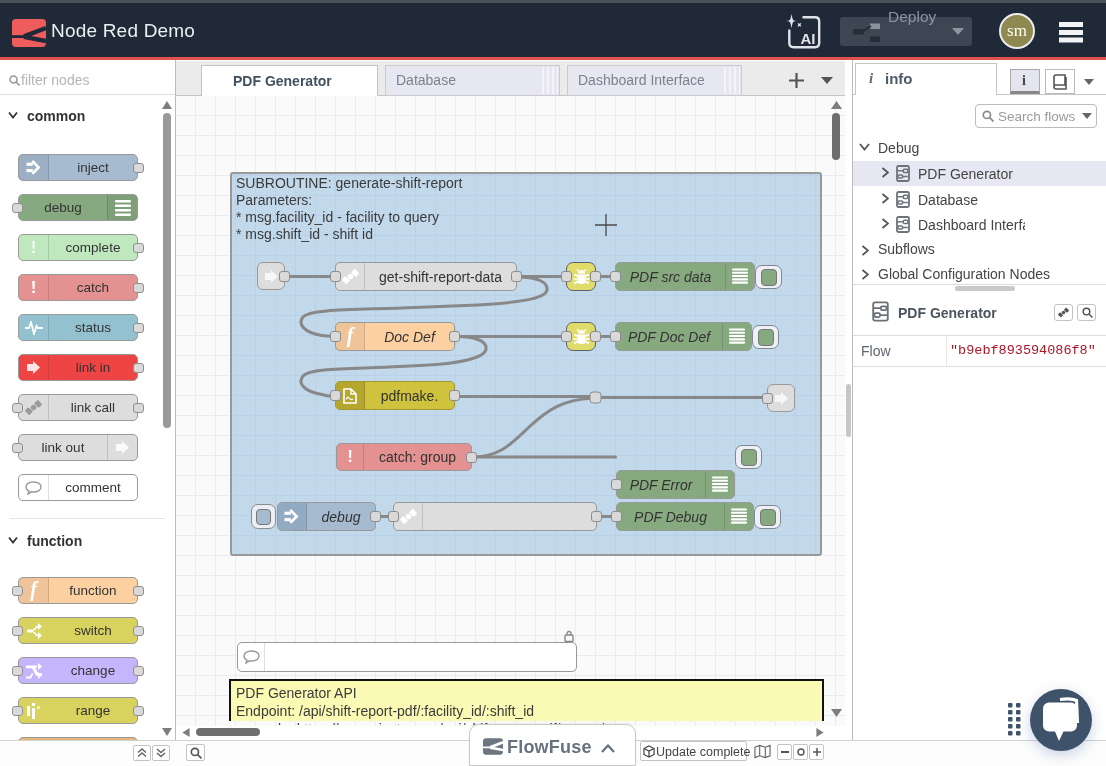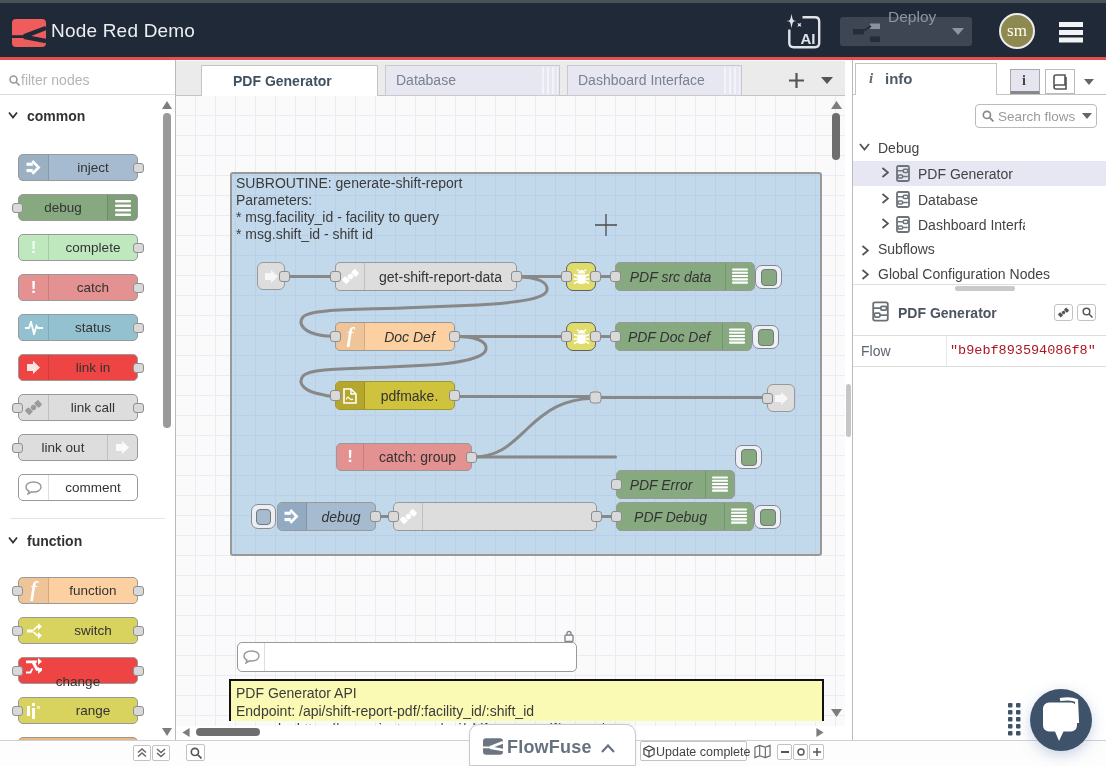--- a/index.html
+++ b/index.html
@@ -214,21 +214,21 @@
               <path d="M0 6.5 h5 v3 h-5 z"></path>
               <path d="M4 7 C8 7 8 2.5 11 2.5 L11 0 L15 3.5 L11 7 L11 4.5 C9 4.5 9 8 4 8 Z"></path>
               <path d="M4 9 C8 9 8 13.5 11 13.5 L11 16 L15 12.5 L11 9 L11 11.5 C9 11.5 9 8 4 8 Z"></path>
             </g>
           </svg>
         </div>
       <div class="plabel">switch</div>
         <div class="pport pportl"></div>
         <div class="pport pportr"></div>
     </div>
-    <div class="pnode" style="top:657px;background:#ef4444;flex-direction:column;">
+    <div class="pnode" style="top:657px;background:#c4b5fd;">
       <div class="pibox">
           <svg width="16" height="16" viewBox="0 0 16 16">
             <g fill="#fff">
               <path d="M0 2.5 h8 l4 8 h4 v3 h-6 l-4 -8 h-6 z" transform="scale(1,0.95)"></path>
               <path d="M12 0 L16 3.5 L12 7 Z"></path>
               <path d="M0 13.5 h4 l1.5 -3 2 0 -2.5 5 h-5 z"></path>
               <path d="M10 5.5 l1.5 -3 h-4 l-1 2 z"></path>
               <path d="M12 9 L16 12.5 L12 16 Z"></path>
             </g>
           </svg>

